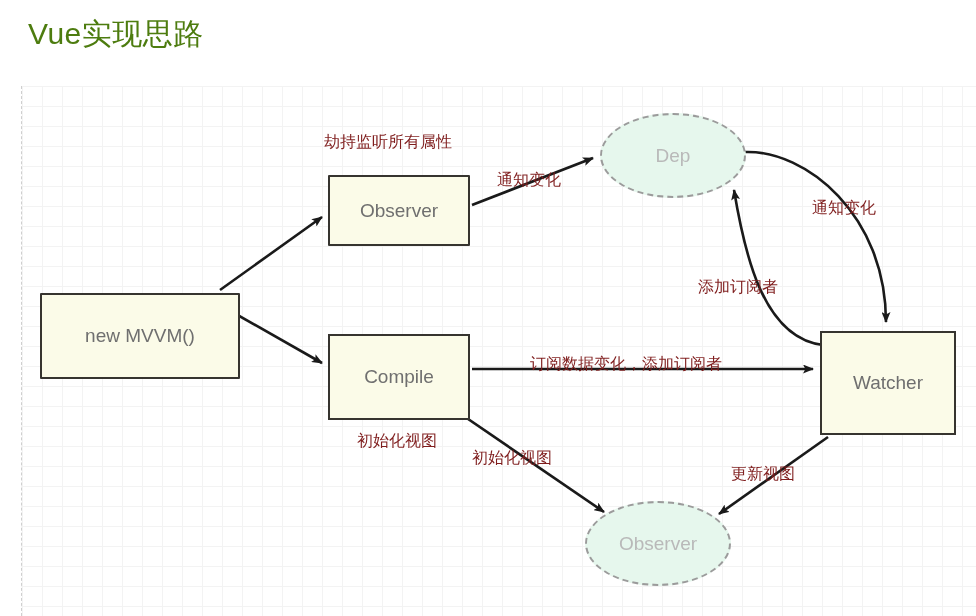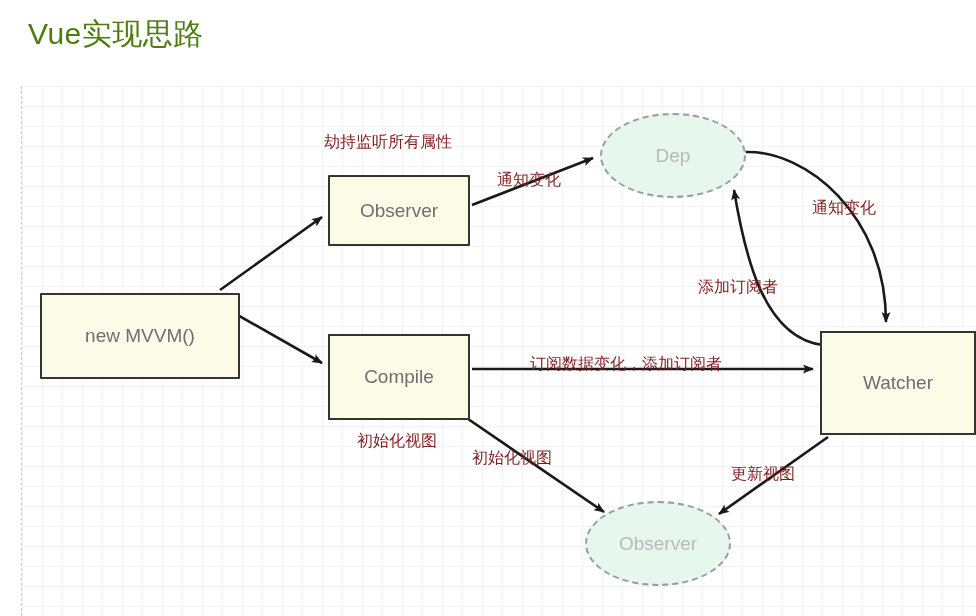--- a/index.html
+++ b/index.html
@@ -124,21 +124,21 @@
 </div>
 
 <div class="node node-rect rounded" style="left:328px; top:175px; width:142px; height:71px;">
   <span>Observer</span>
 </div>
 
 <div class="node node-rect" style="left:328px; top:334px; width:142px; height:86px;">
   <span>Compile</span>
 </div>
 
-<div class="node node-rect" style="left:820px; top:331px; width:156px; height:104px;">
+<div class="node node-rect" style="left:820px; top:331px; width:136px; height:104px;">
   <span>Watcher</span>
 </div>
 
 <div class="node node-ellipse" style="left:600px; top:113px; width:146px; height:85px;">
   <span>Dep</span>
 </div>
 
 <div class="node node-ellipse" style="left:585px; top:501px; width:146px; height:85px;">
   <span>Observer</span>
 </div>

